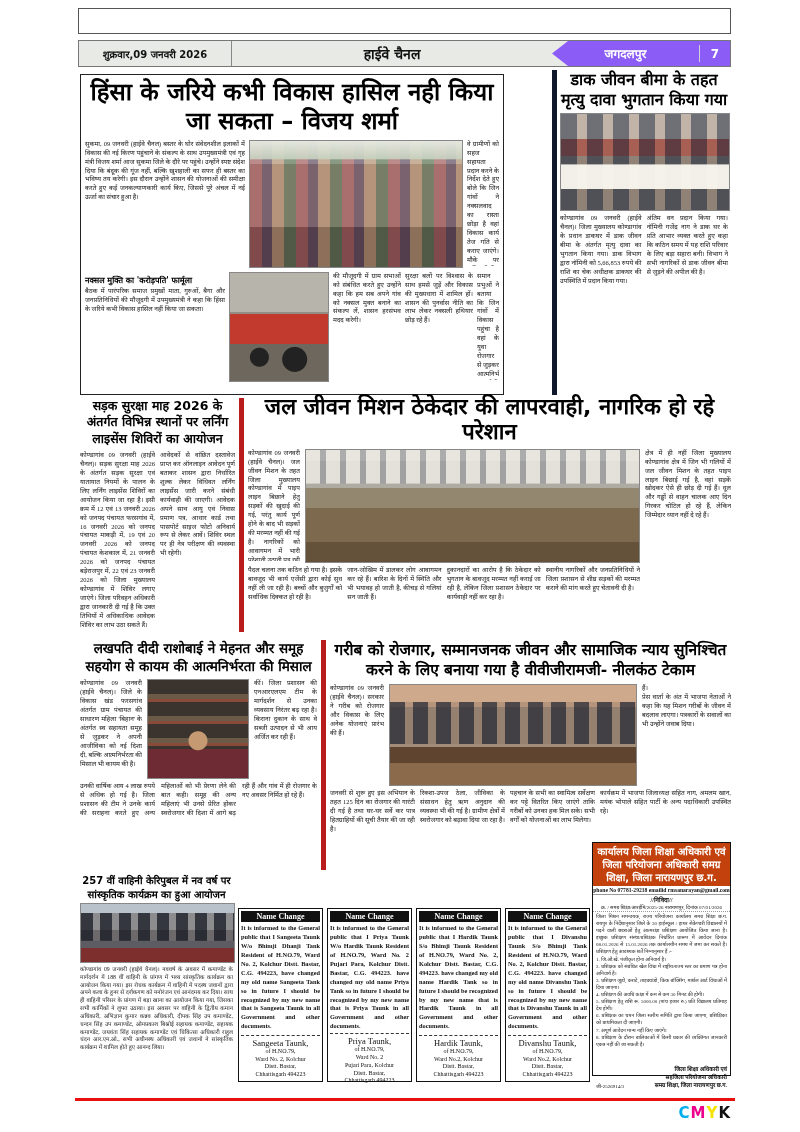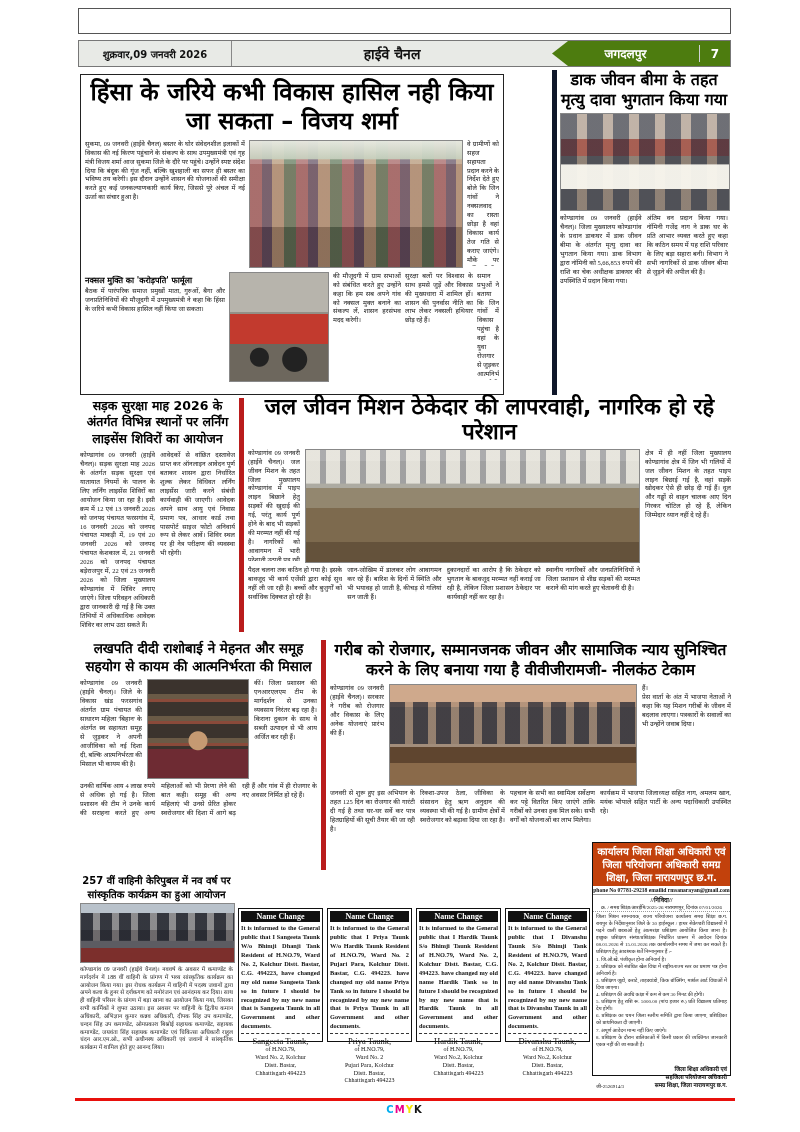--- a/index.html
+++ b/index.html
@@ -10,21 +10,21 @@
   .tiny{font-size:5.8px;line-height:1.35;text-align:justify;color:#222;overflow:hidden;}
   .headline{font-family:"DejaVu Sans",sans-serif;font-weight:bold;color:#000;text-align:center;}
   .photo{position:relative;overflow:hidden;border:1px solid #888;}
   .cols3{column-count:3;column-gap:6px;}
 
   
   .top-strip{border:1px solid #555;background:#fff;}
   .header-bar{background:#e8eae6;border:1px solid #777;display:flex;align-items:stretch;}
   .hdr-date{width:152px;display:flex;align-items:center;justify-content:center;font-family:"DejaVu Sans",sans-serif;font-weight:bold;font-size:10px;border-right:1px solid #888;}
   .hdr-title{flex:1;display:flex;align-items:center;justify-content:center;font-family:"DejaVu Sans",sans-serif;font-weight:bold;font-size:14px;}
-  .edition-wrap{width:178px;background:#4d7c0f;clip-path:polygon(0 50%,16px 0,100% 0,100% 100%,16px 100%);display:flex;align-items:center;color:#fff;font-family:"DejaVu Sans",sans-serif;font-weight:bold;}
+  .edition-wrap{width:178px;background:#8b5cf6;clip-path:polygon(0 50%,16px 0,100% 0,100% 100%,16px 100%);display:flex;align-items:center;color:#fff;font-family:"DejaVu Sans",sans-serif;font-weight:bold;}
   .edition-label{flex:1;text-align:center;font-size:12px;}
   .edition-sep{width:1px;height:70%;background:#cfd3d5;}
   .page-num{width:30px;text-align:center;font-size:12px;}
 
   
   .photo-crowd{background:
     linear-gradient(180deg,rgba(232,235,226,.95) 0,rgba(200,210,192,.9) 14%,rgba(0,0,0,0) 15%),
     repeating-linear-gradient(90deg,rgba(176,84,94,.55) 0 12px,rgba(92,62,96,.55) 12px 22px,rgba(198,152,120,.55) 22px 34px,rgba(86,112,82,.55) 34px 46px),
     linear-gradient(180deg,#c9cfc2 0 18%,#a08f7f 18% 68%,#473e35 68% 100%);}
   .photo-tractor{background:
@@ -68,21 +68,21 @@
   .tender-box{border:1.5px solid #111;background:#fff;}
   .tender-head{background:#c2410c;color:#fff;font-family:"DejaVu Sans",sans-serif;font-weight:bold;font-size:10px;text-align:center;padding:2px 2px;line-height:1.3;}
   .tender-contact{font-size:5.6px;font-weight:bold;text-align:center;padding:1px 0;border-bottom:1px solid #999;}
   .tender-title{font-size:6.2px;font-weight:bold;text-align:center;}
   .tender-ref{font-size:5px;text-align:center;border-bottom:1px dotted #999;padding-bottom:1px;}
   .tender-body{font-size:5px;line-height:1.42;text-align:justify;white-space:pre-line;padding:1px 3px;color:#222;}
   .tender-sign{font-size:5.8px;font-weight:bold;text-align:right;padding:0 3px;line-height:1.35;white-space:pre-line;}
   .tender-code{font-size:5px;padding:0 3px;}
 
   .red-line{background:#e8100c;}
-  .cmyk{font-family:"DejaVu Sans",sans-serif;font-weight:bold;font-size:10px;letter-spacing:1px;text-align:center;}
+  .cmyk{font-family:"DejaVu Sans",sans-serif;font-weight:bold;font-size:15px;letter-spacing:1px;text-align:right;}
   .cmyk .c{color:#00aeef}.cmyk .m{color:#ec008c}.cmyk .y{color:#f5e400}.cmyk .k{color:#111}
 </style>
 </head>
 <body>
 
 <div class="sheet">
 
   <div class="abs top-strip" style="left:0;top:8px;width:653px;height:26px;"></div>
 
   <div class="abs header-bar" style="left:0;top:40px;width:653px;height:27px;">
@@ -175,21 +175,21 @@
     </div>
     <div class="jtext cols3" style="margin-top:3px;height:86px;">उनकी वार्षिक आय 4 लाख रुपये से अधिक हो गई है। जिला प्रशासन की टीम ने उनके कार्य की सराहना करते हुए अन्य महिलाओं को भी प्रेरणा लेने की बात कही। समूह की अन्य महिलाएं भी उनसे प्रेरित होकर स्वरोजगार की दिशा में आगे बढ़ रही हैं और गांव में ही रोजगार के नए अवसर निर्मित हो रहे हैं।</div>
   </div>
 
   <div class="abs" style="left:2px;top:874px;width:153px;height:221px;">
     <div class="headline" style="font-size:10px;line-height:1.35;">257 वीं वाहिनी केरिपुबल में नव वर्ष पर सांस्कृतिक कार्यक्रम का हुआ आयोजन</div>
     <div class="photo photo-group" style="width:100%;height:58px;margin-top:2px;"></div>
     <div class="tiny" style="margin-top:3px;height:128px;">कोण्डागांव 09 जनवरी (हाईवे चैनल)। नववर्ष के अवसर में कमाण्डेंट के मार्गदर्शन में 188 वीं वाहिनी के प्रांगण में भव्य सांस्कृतिक कार्यक्रम का आयोजन किया गया। इस रोचक कार्यक्रम में वाहिनी में पदस्थ जवानों द्वारा अपने कला के हुनर से दर्शकगण को मनोरंजन एवं आनंदमय कर दिया। साथ ही वाहिनी परिसर के प्रांगण में बड़ा खाना का आयोजन किया गया, जिसका सभी कार्मिकों ने लुफ्त उठाया। इस अवसर पर वाहिनी के द्वितीय कमान अधिकारी, अभिज्ञान कुमार कन्नव अधिकारी, दीपक सिंह उप कमाण्डेंट, चन्दन सिंह उप कमाण्डेंट, ओमप्रकाश बिश्नोई सहायक कमाण्डेंट, सहायक कमाण्डेंट, जयवंता सिंह सहायक कमाण्डेंट एवं चिकित्सा अधिकारी राहुल चंदन आर.एम.ओ., सभी अधीनस्थ अधिकारी एवं जवानों ने सांस्कृतिक कार्यक्रम में शामिल होते हुए आनन्द लिया।</div>
   </div>
 
-  <div class="abs" style="left:160px;top:908px;width:352px;height:134px;display:flex;gap:4px;">
+  <div class="abs" style="left:160px;top:908px;width:352px;height:174px;display:flex;gap:4px;">
     <div class="notice-box" style="width:85px;">
       <div class="notice-head">Name Change</div>
       <div class="notice-body">It is informed to the General public that I Sangeeta Taunk W/o Bhimji Dhanji Tank Resident of H.NO.79, Ward No. 2, Kolchur Distt. Bastar, C.G. 494223, have changed my old name Sangeeta Tank so in future I should be recognized by my new name that is Sangeeta Taunk in all Government and other documents.</div>
       <div class="notice-div"></div>
       <div class="notice-sig">Sangeeta Taunk,</div>
       <div class="notice-addr">of H.NO.79,
 Ward No. 2, Kolchur
 Distt. Bastar,
 Chhattisgarh 494223</div>
     </div>

